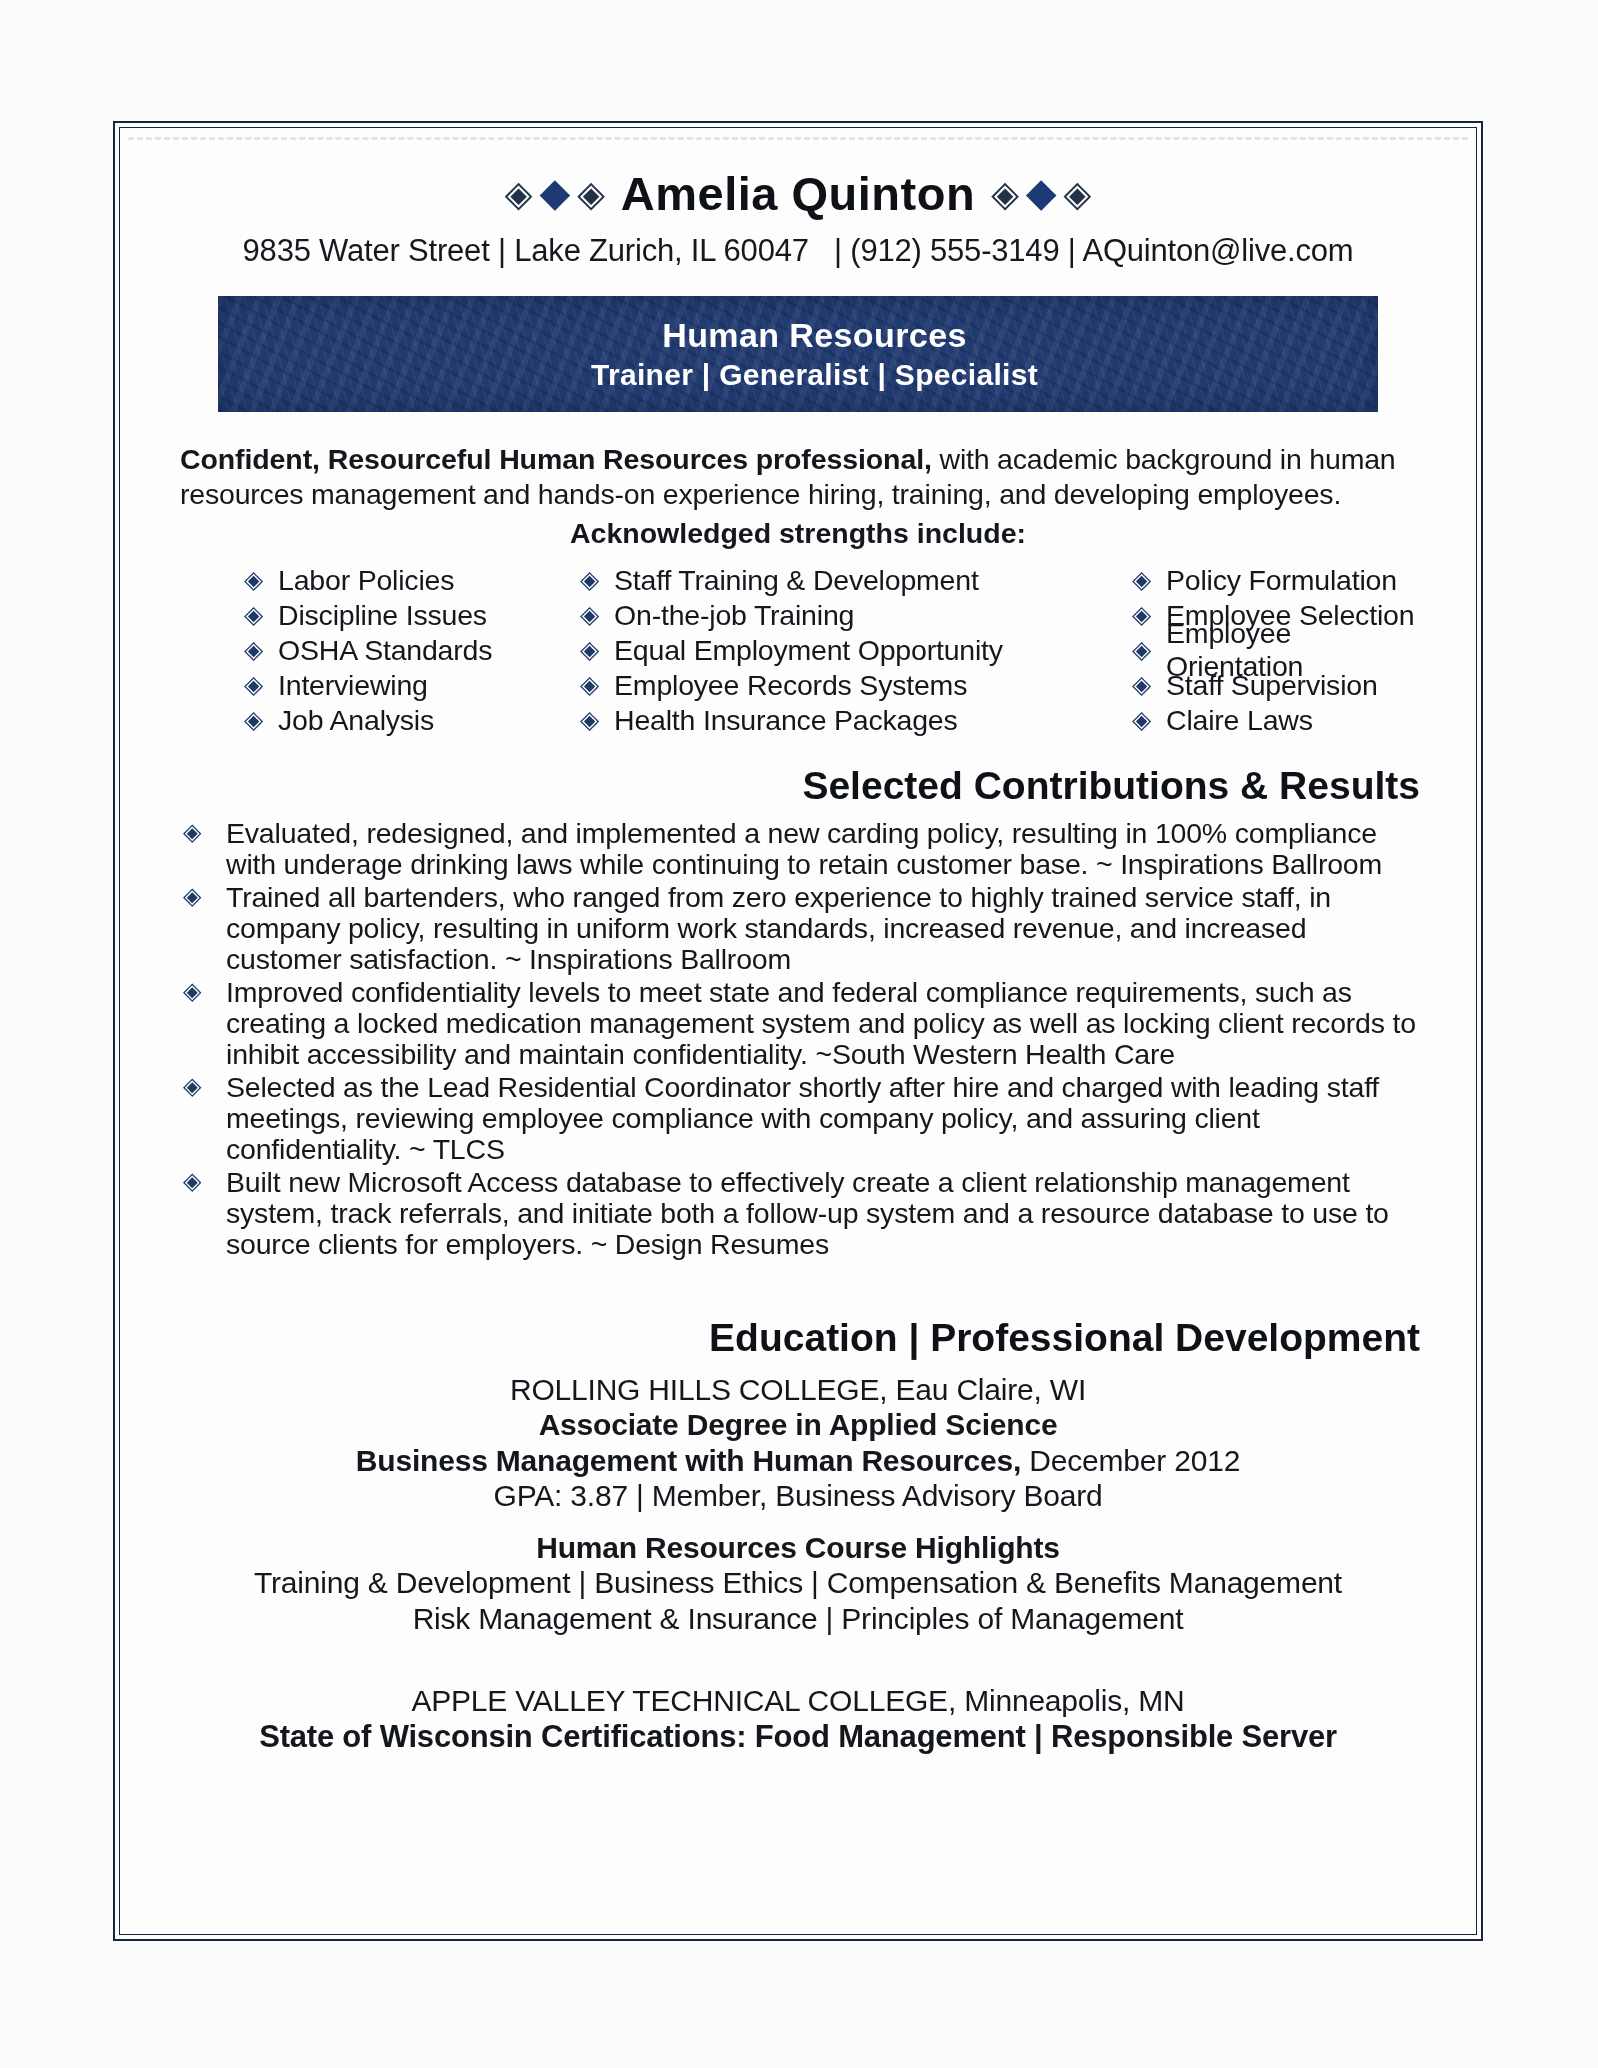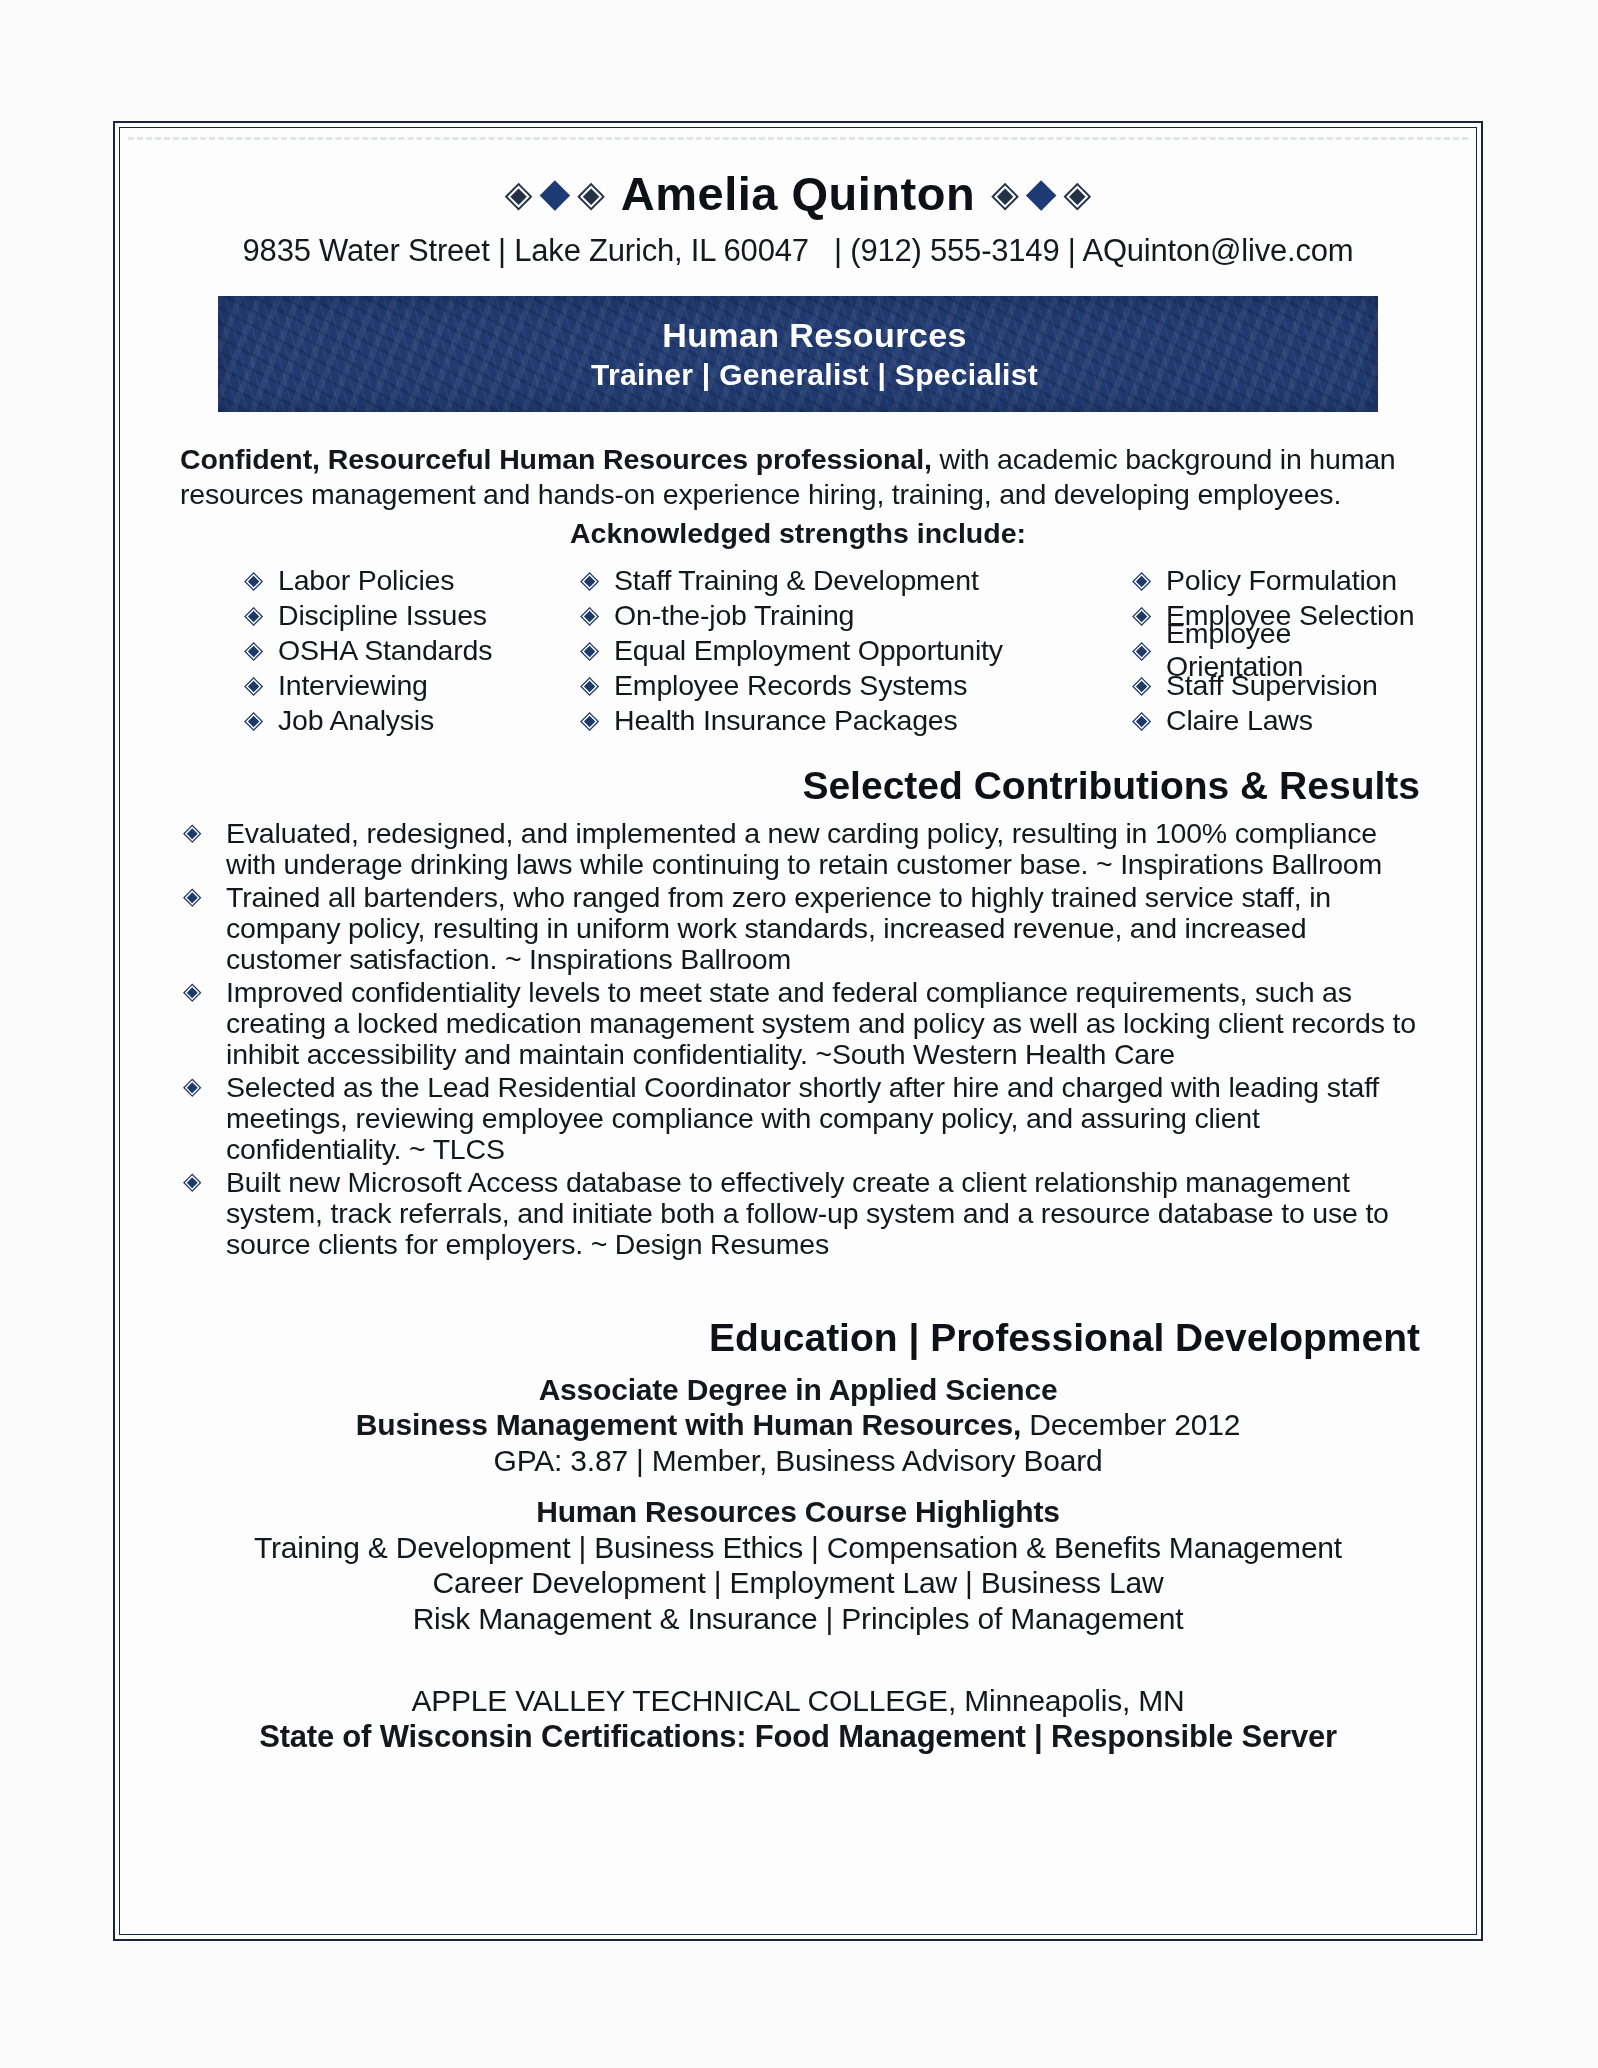--- a/index.html
+++ b/index.html
@@ -191,26 +191,26 @@
     <ul class="contribs">
       <li><span class="diamond-bullet">◈</span><span>Evaluated, redesigned, and implemented a new carding policy, resulting in 100% compliance with underage drinking laws while continuing to retain customer base. ~ Inspirations Ballroom</span></li>
       <li><span class="diamond-bullet">◈</span><span>Trained all bartenders, who ranged from zero experience to highly trained service staff, in company policy, resulting in uniform work standards, increased revenue, and increased customer satisfaction. ~ Inspirations Ballroom</span></li>
       <li><span class="diamond-bullet">◈</span><span>Improved confidentiality levels to meet state and federal compliance requirements, such as creating a locked medication management system and policy as well as locking client records to inhibit accessibility and maintain confidentiality. ~South Western Health Care</span></li>
       <li><span class="diamond-bullet">◈</span><span>Selected as the Lead Residential Coordinator shortly after hire and charged with leading staff meetings, reviewing employee compliance with company policy, and assuring client confidentiality. ~ TLCS</span></li>
       <li><span class="diamond-bullet">◈</span><span>Built new Microsoft Access database to effectively create a client relationship management system, track referrals, and initiate both a follow-up system and a resource database to use to source clients for employers. ~ Design Resumes</span></li>
     </ul>
 
     <h2 class="section-heading edu-heading">Education | Professional Development</h2>
     <div class="edu-block">
+      <div class="edu-line">ROLLING HILLS COLLEGE, Eau Claire, WI</div>
       <div class="edu-line bold">Associate Degree in Applied Science</div>
       <div class="edu-line"><b>Business Management with Human Resources,</b><span> December 2012</span></div>
       <div class="edu-line">GPA: 3.87 | Member, Business Advisory Board</div>
 
       <div class="edu-line course-heading">Human Resources Course Highlights</div>
       <div class="edu-line">Training &amp; Development | Business Ethics | Compensation &amp; Benefits Management</div>
-      <div class="edu-line">Career Development | Employment Law | Business Law</div>
       <div class="edu-line">Risk Management &amp; Insurance | Principles of Management</div>
 
       <div class="edu-line college2">APPLE VALLEY TECHNICAL COLLEGE, Minneapolis, MN</div>
       <div class="edu-line cert-line">State of Wisconsin Certifications: Food Management | Responsible Server</div>
     </div>
   </div>
 </div>
 
 </body></html>

